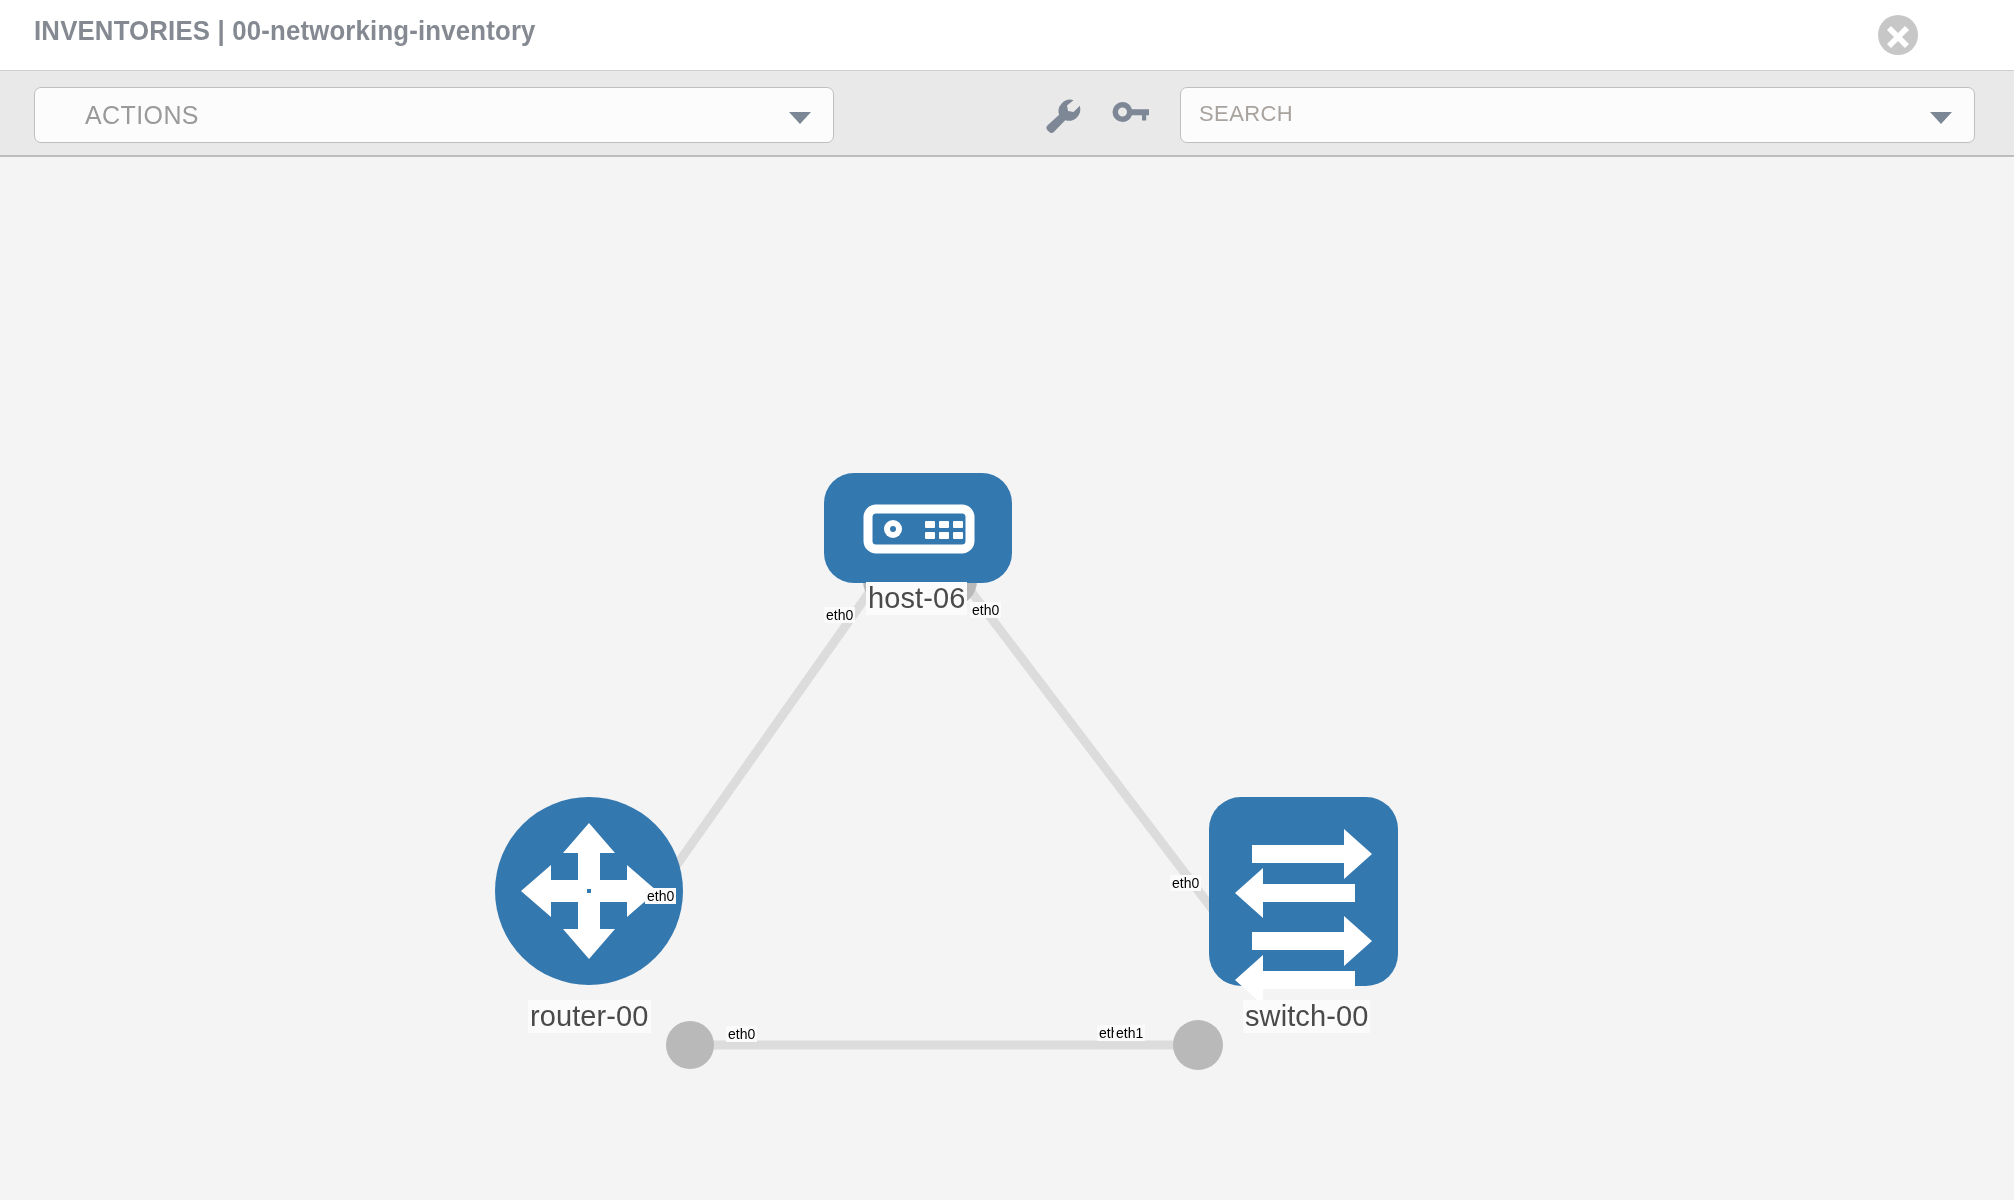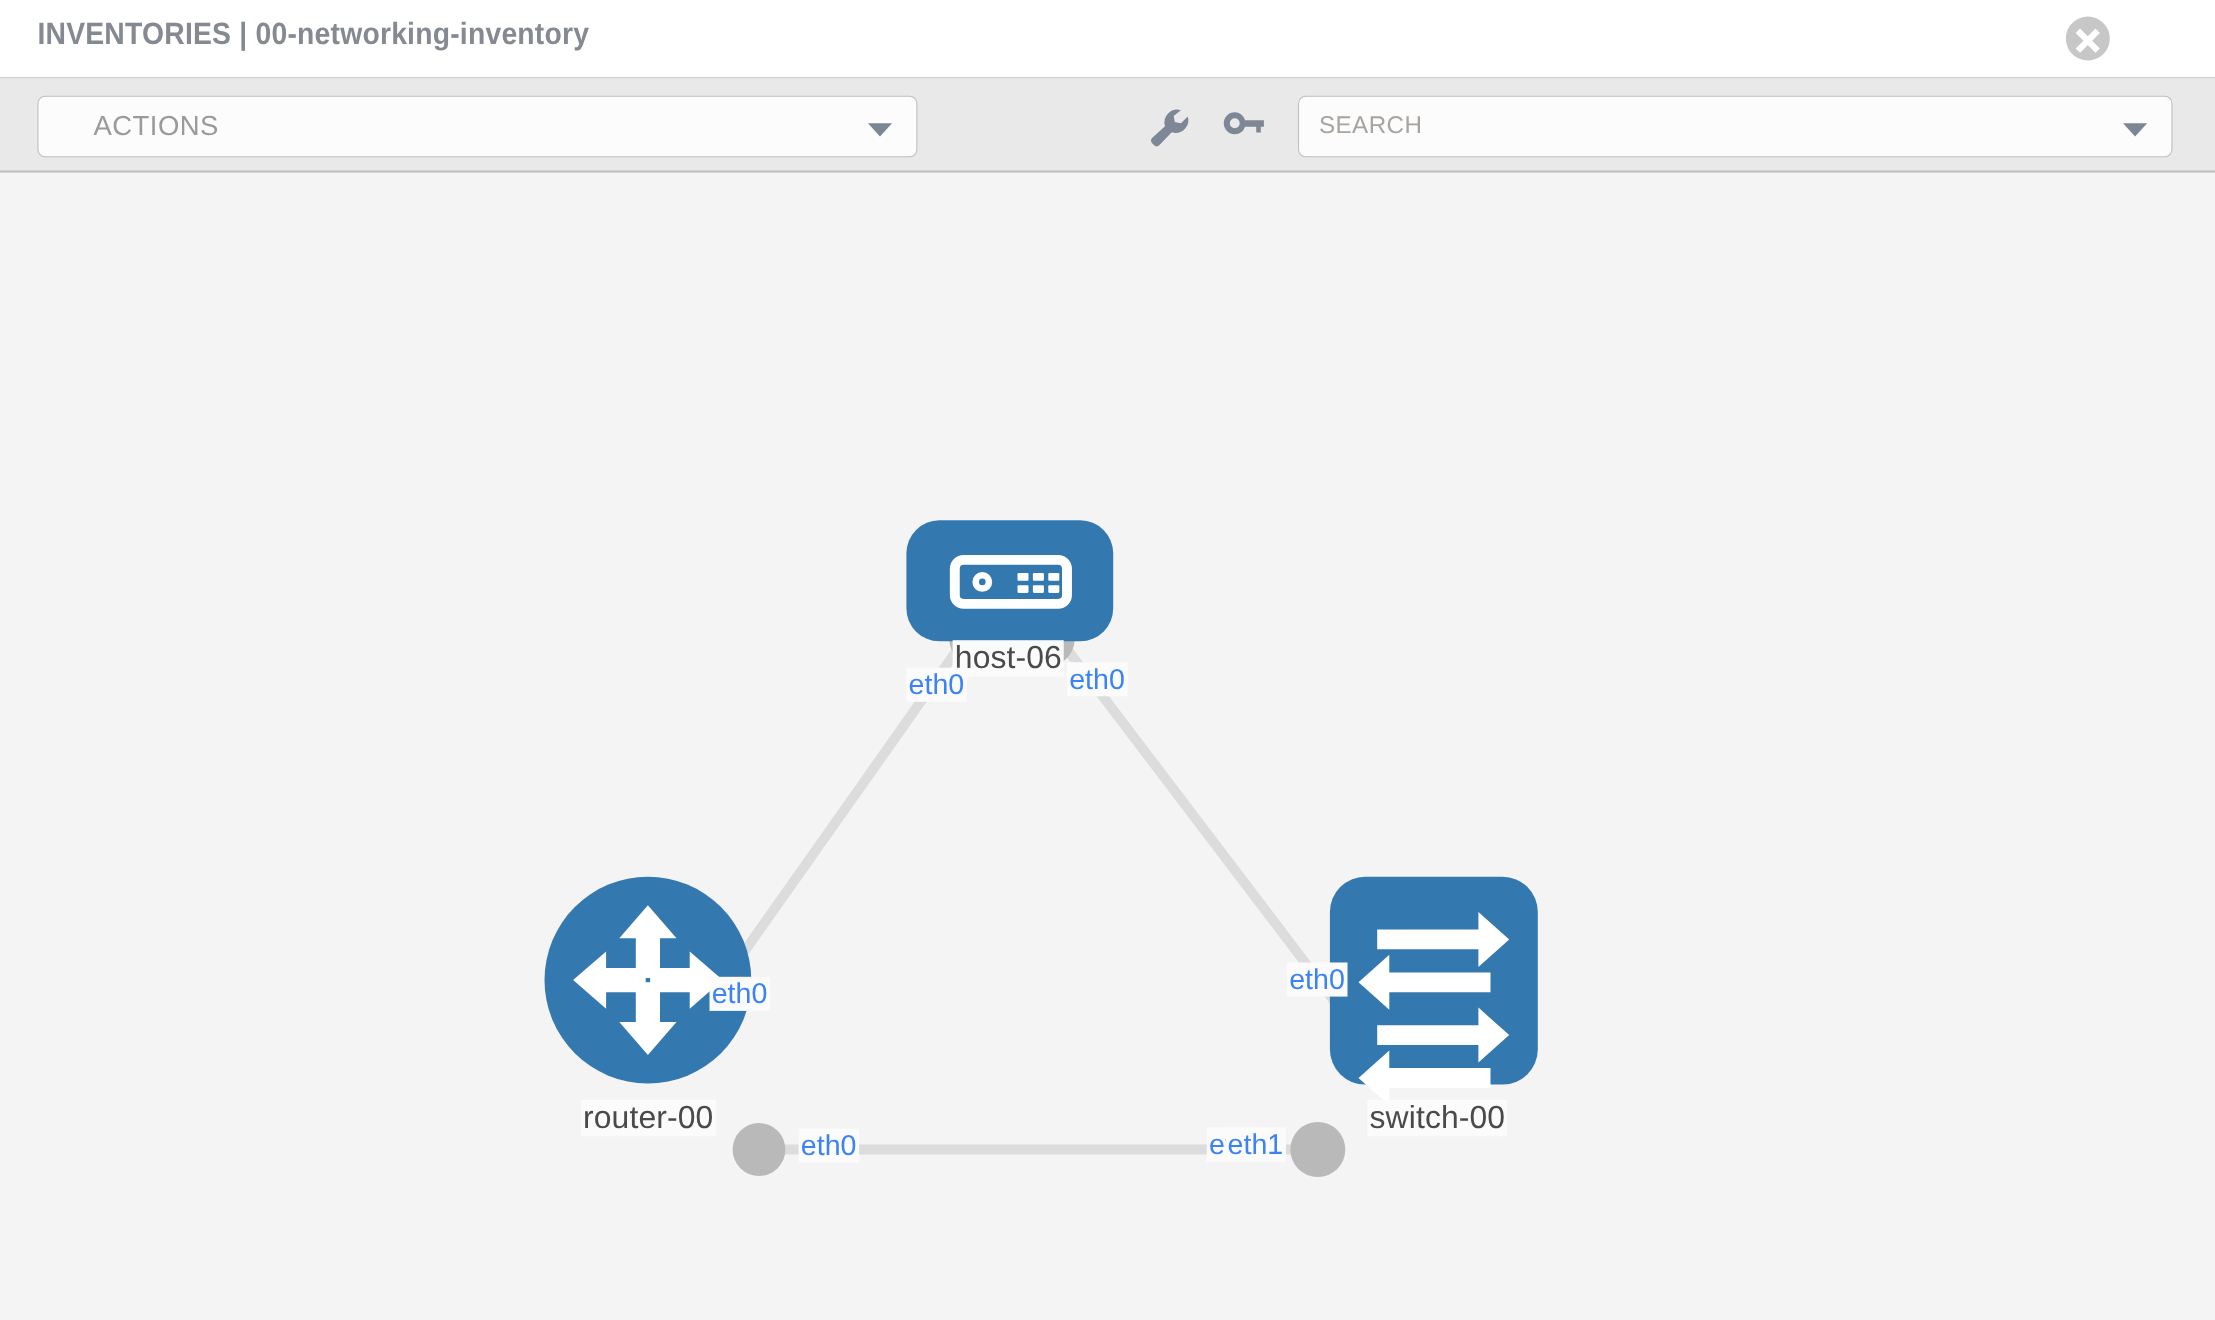--- a/index.html
+++ b/index.html
@@ -146,22 +146,22 @@
     position: absolute;
     font-size: 29px;
     color: #4a4a4a;
     background: #fbfbfb;
     white-space: nowrap;
     padding: 0 2px;
     letter-spacing: 0.1px;
   }
   .iface-label {
     position: absolute;
-    font-size: 26px;
-    color: #3b82f6;
+    font-size: 14px;
+    color: #000000;
     background: #fbfbfb;
     white-space: nowrap;
     padding: 0 2px;
   }
 
   
   .zoom-panel {
     position: absolute;
     left: 1620px;
     top: 1080px;

